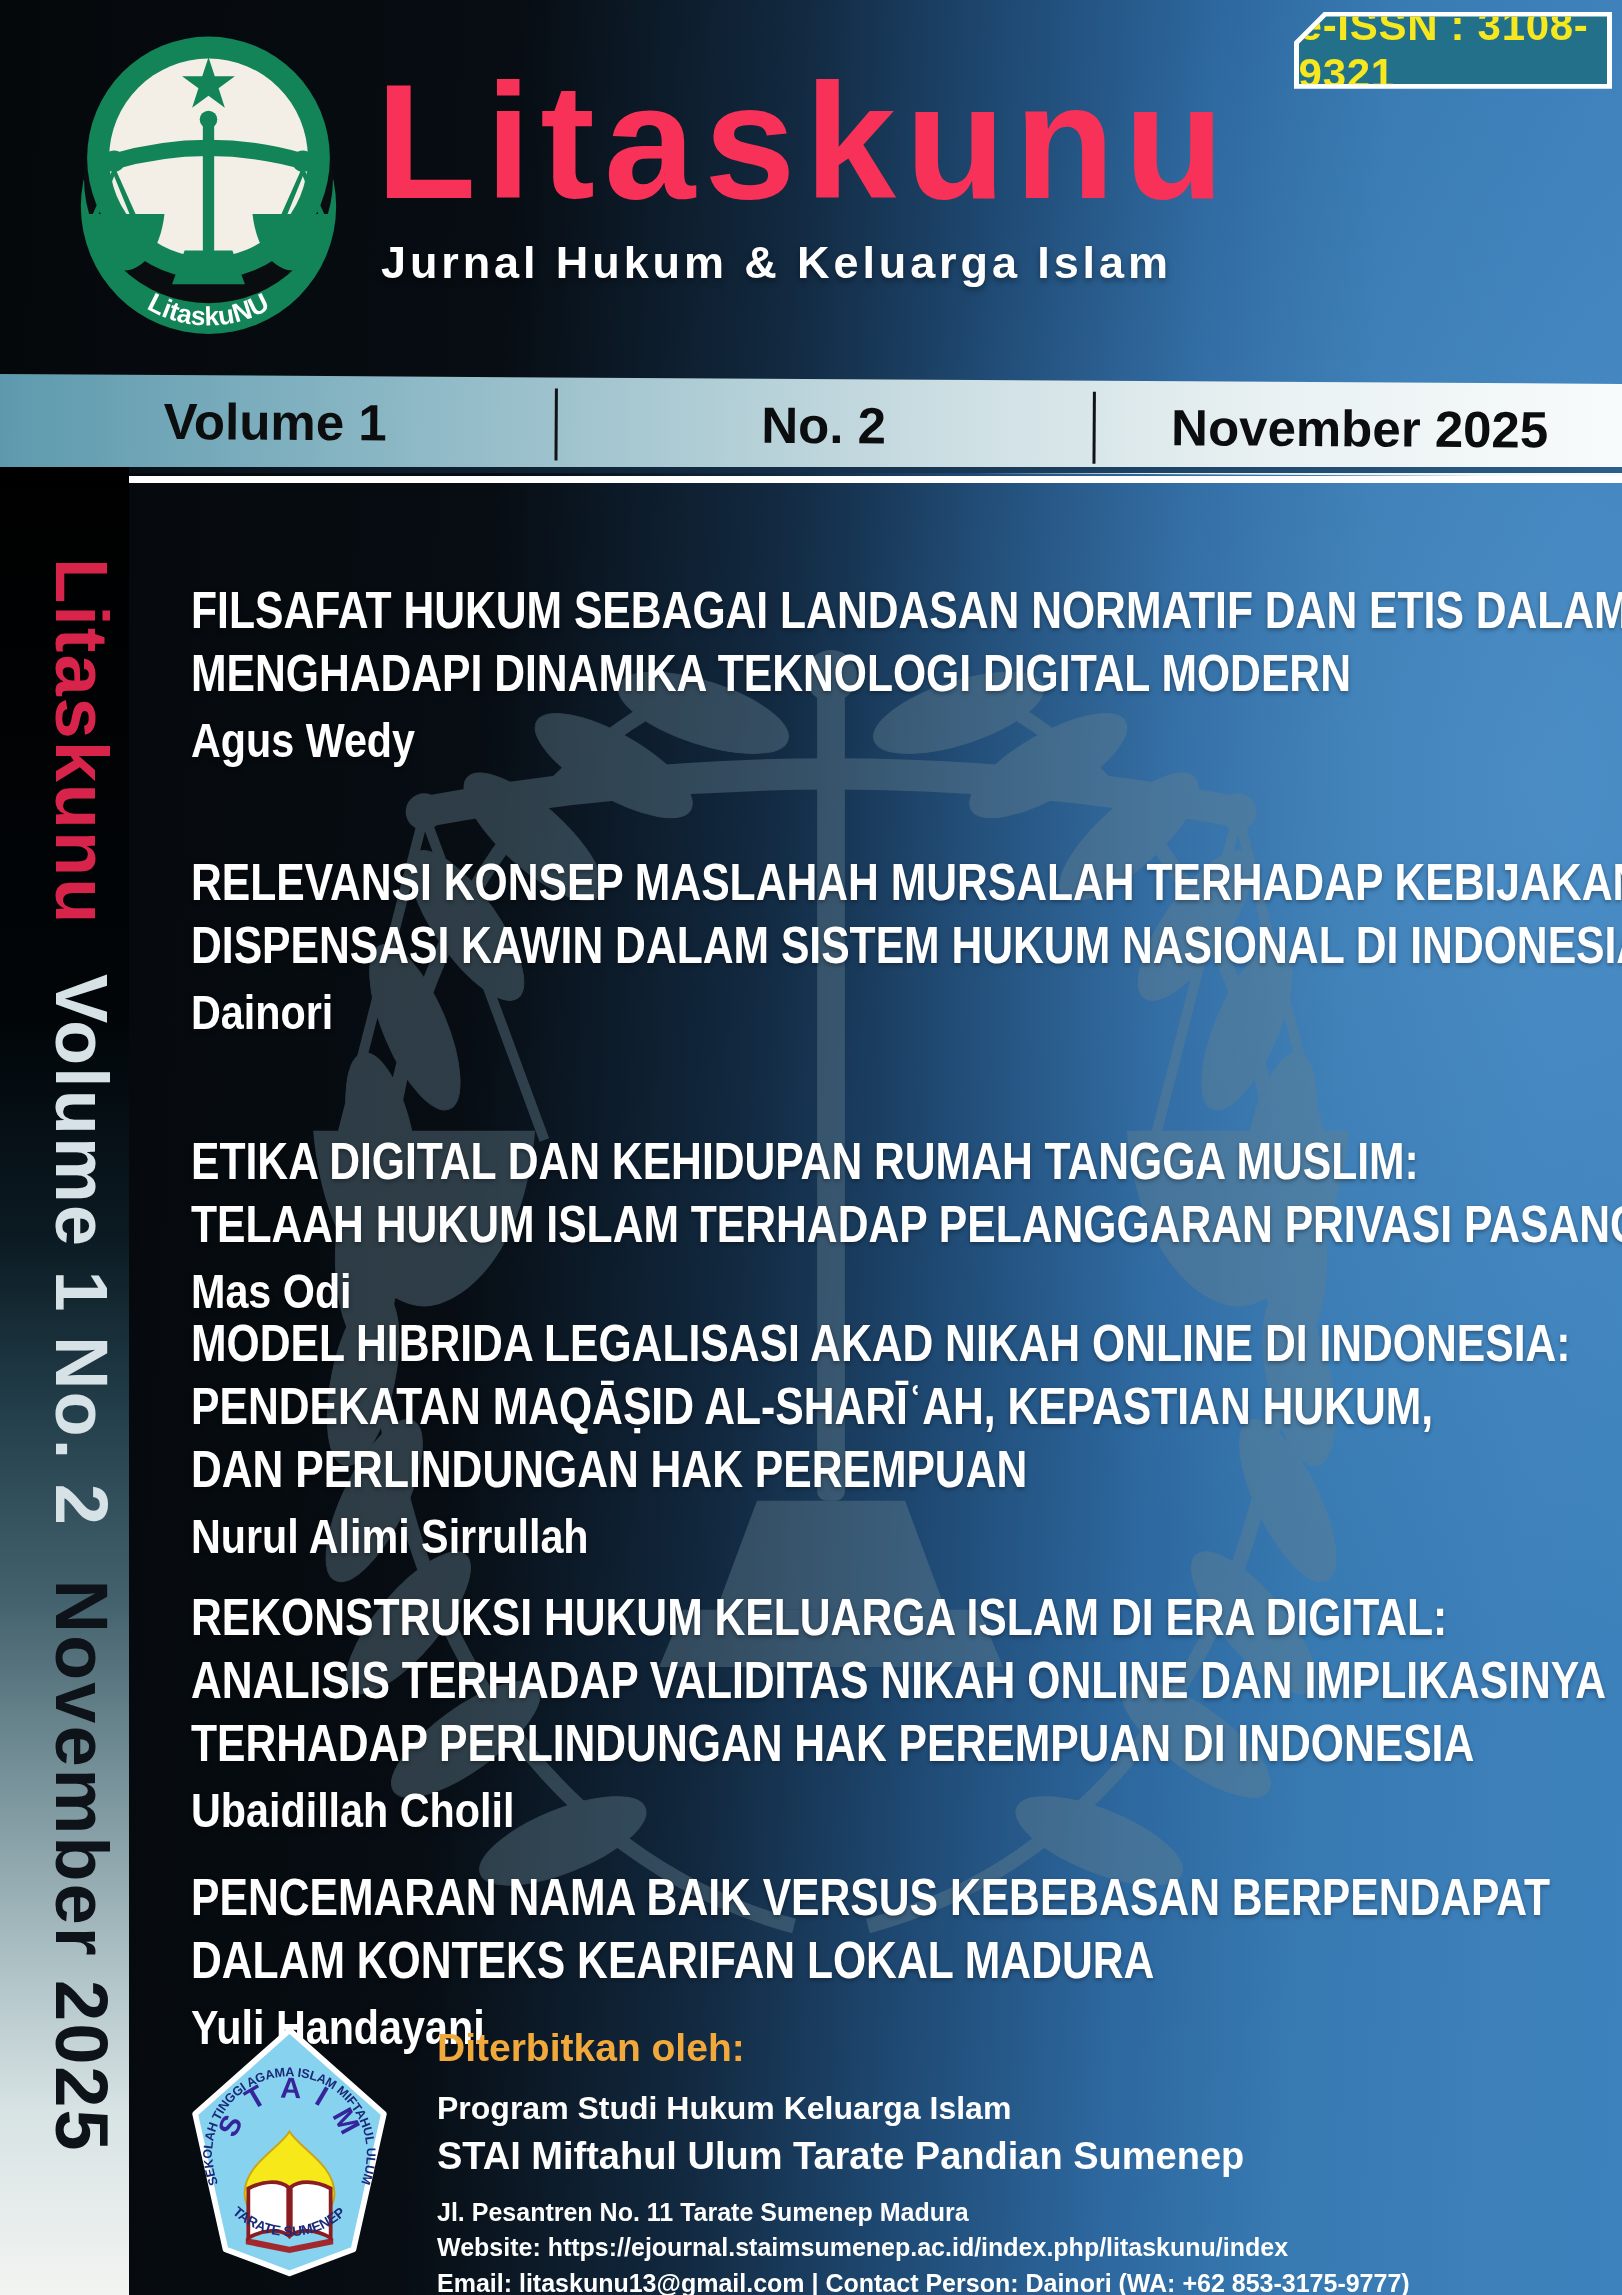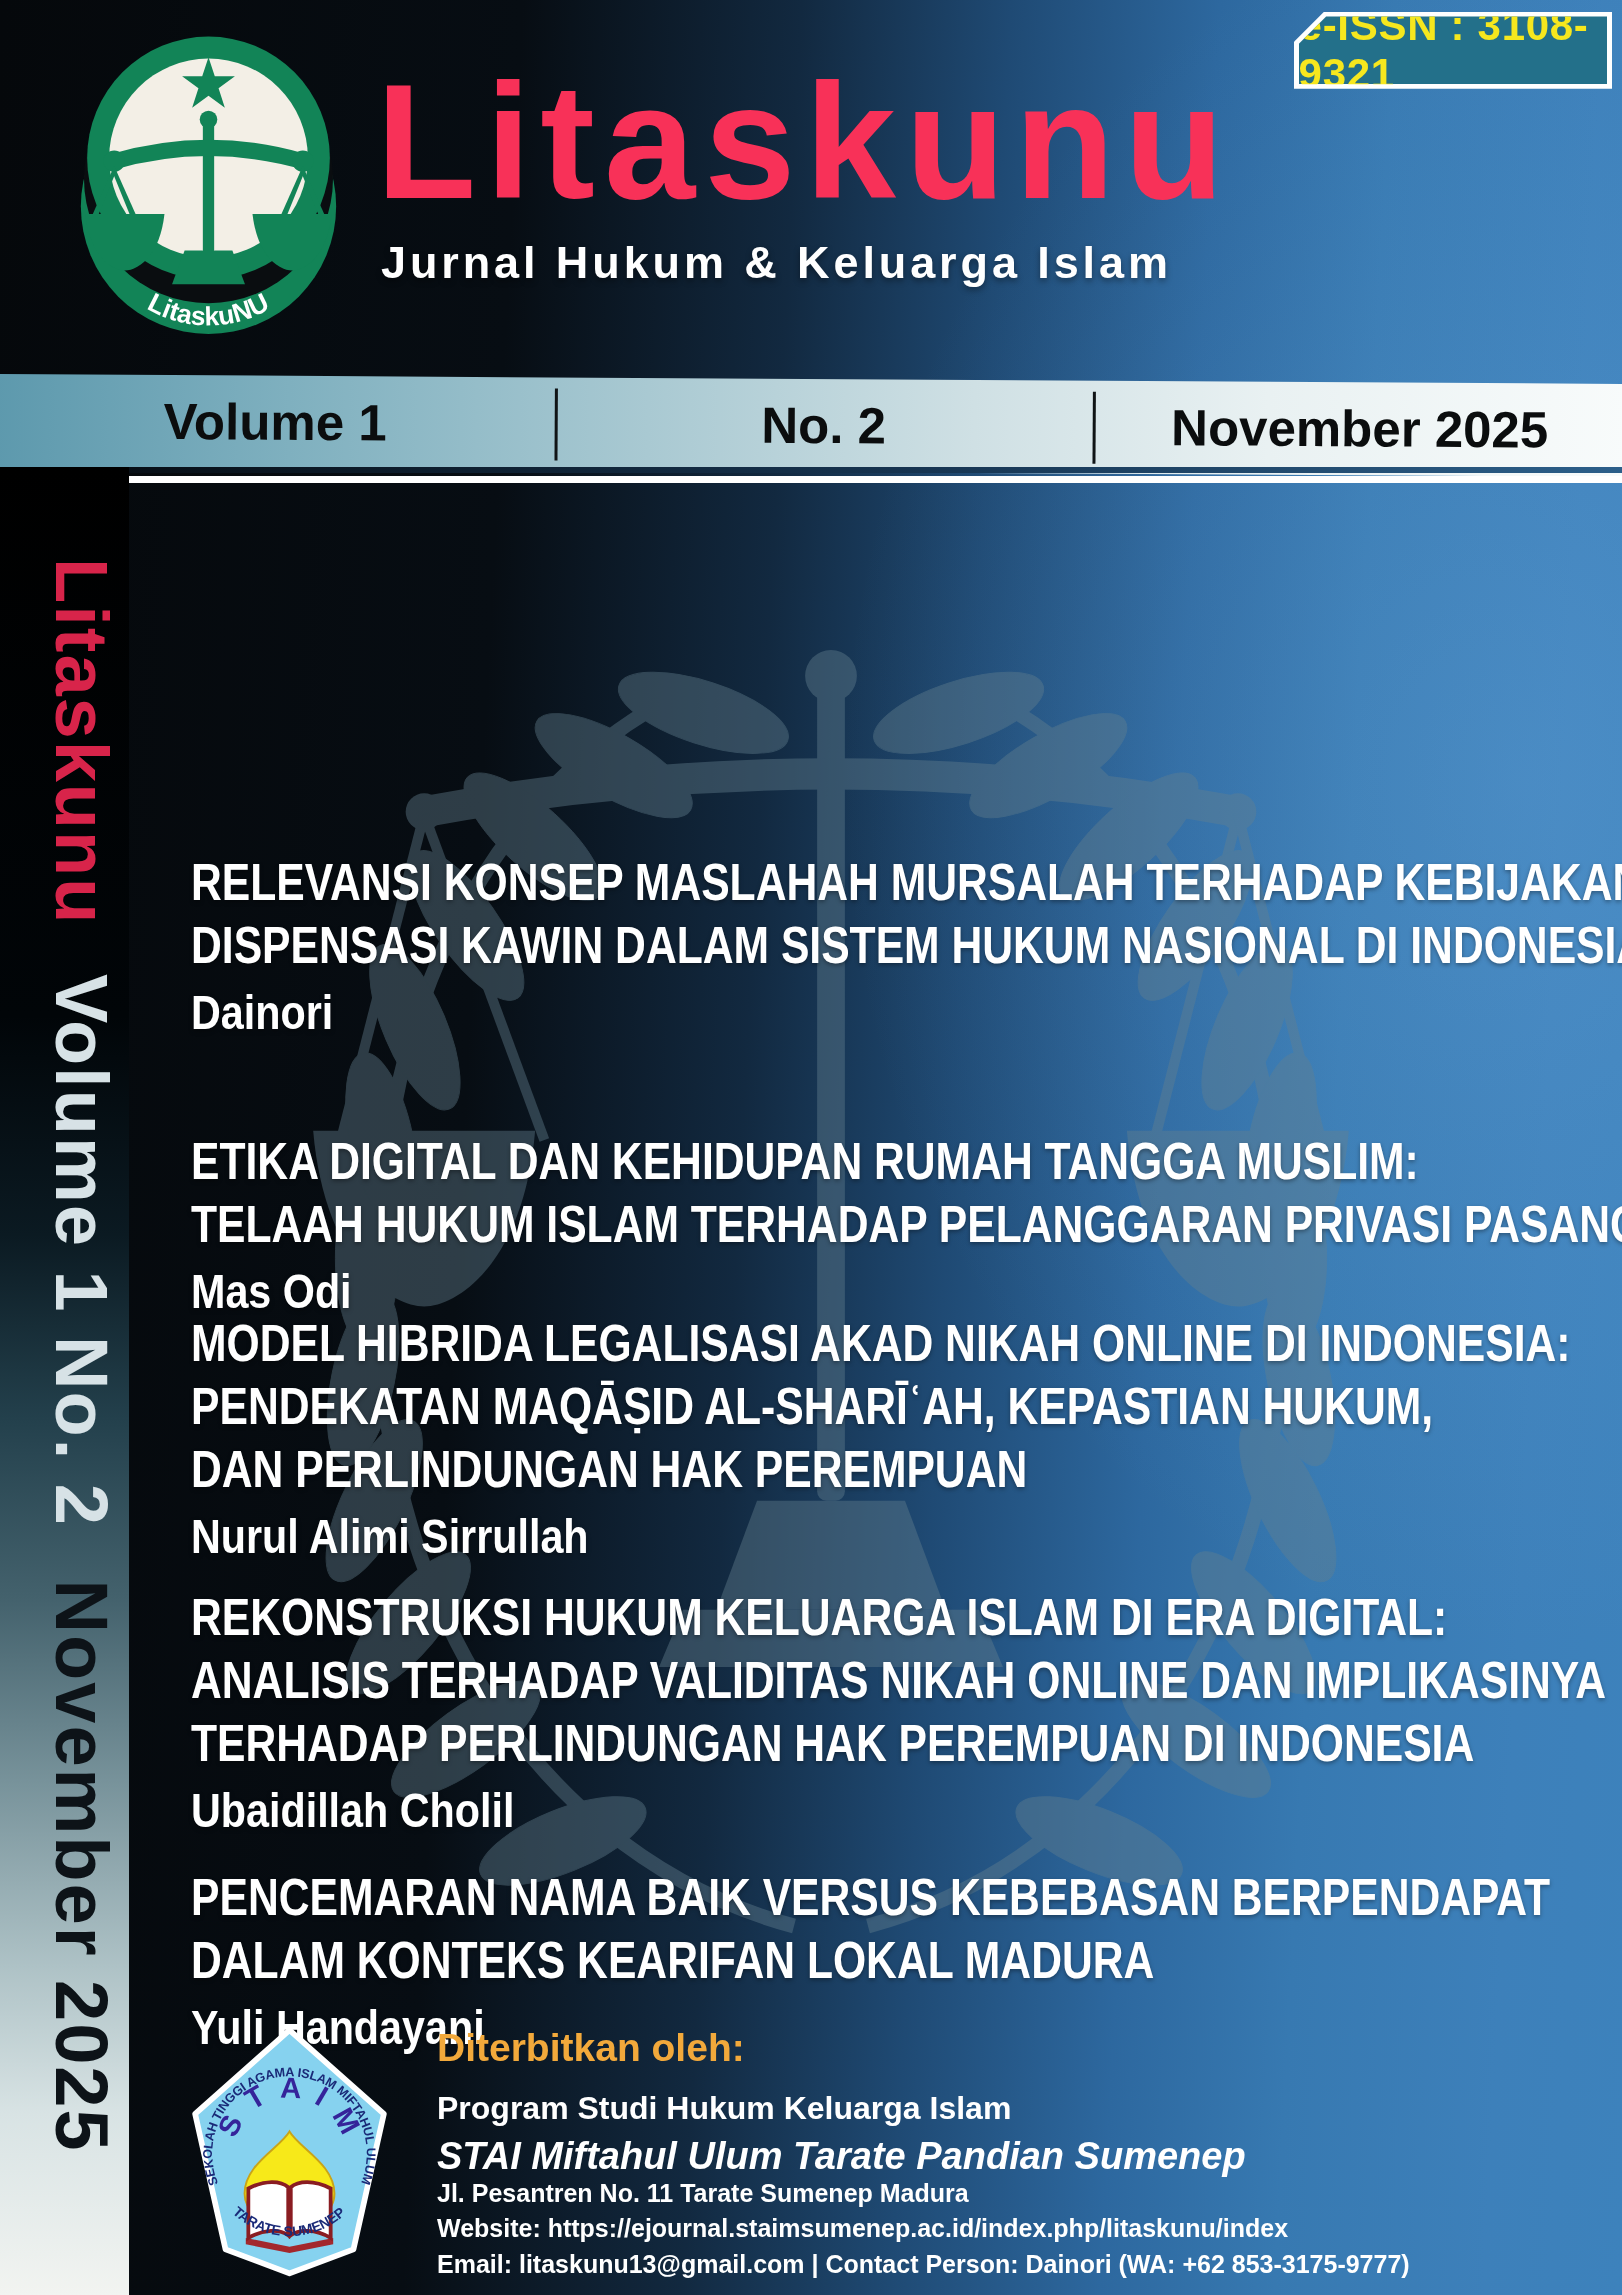--- a/index.html
+++ b/index.html
@@ -53,21 +53,21 @@
     text-shadow:0 2px 5.2px rgba(0,0,0,.35); }
   .art-author{ color:#fff; font-weight:bold; font-size:48px; line-height:58px; margin-top:6.5px;
     transform:scaleX(.86); transform-origin:0 0; width:1309px; text-shadow:0 2px 5.2px rgba(0,0,0,.35); }
   .a1{ top:579px; } .a2{ top:851px; } .a3{ top:1130px; }
   .a4{ top:1312px; } .a5{ top:1586px; } .a6{ top:1866px; }
   
   .staim-logo{ position:absolute; left:185px; top:2023px; width:209px; height:255px; }
   .pub-text{ position:absolute; left:437px; top:2026px; color:#fff; }
   .pub-heading{ color:#f2a93b; font-weight:bold; font-size:39px; margin-bottom:20px; }
   .pub-program{ font-weight:bold; font-size:32px; margin-bottom:7.9px; }
-  .pub-inst{ font-weight:bold; font-size:38px; margin-bottom:1px;font-style:italic; }
+  .pub-inst{ font-weight:bold; font-size:38px; margin-bottom:20px; }
   .pub-line{ font-weight:bold; font-size:25px; margin-bottom:6.5px; }
 </style>
 </head>
 <body>
 
 <div class="page">
 
   <div class="issn-wrap">
     <div class="issn-inner">
       <span>e-ISSN : 3108-9321</span>
@@ -147,20 +147,25 @@
         <ellipse rx="34" ry="96" transform="translate(150 488) rotate(-23)"></ellipse>
         <ellipse rx="34" ry="96" transform="translate(206 378) rotate(-35)"></ellipse>
         <ellipse rx="34" ry="96" transform="translate(278 282) rotate(-48)"></ellipse>
         <ellipse rx="34" ry="96" transform="translate(365 205) rotate(-60)"></ellipse>
         <ellipse rx="34" ry="96" transform="translate(462 148) rotate(-72)"></ellipse>
       </g>
       <use href="#halfWreath" transform="translate(1200 0) scale(-1 1)"></use>
     </g>
   </svg>
 
+  <div class="art a1">
+    <div class="art-title">FILSAFAT HUKUM SEBAGAI LANDASAN NORMATIF DAN ETIS DALAM
+MENGHADAPI DINAMIKA TEKNOLOGI DIGITAL MODERN</div>
+    <div class="art-author">Agus Wedy</div>
+  </div>
   <div class="art a2">
     <div class="art-title">RELEVANSI KONSEP MASLAHAH MURSALAH TERHADAP KEBIJAKAN
 DISPENSASI KAWIN DALAM SISTEM HUKUM NASIONAL DI INDONESIA</div>
     <div class="art-author">Dainori</div>
   </div>
   <div class="art a3">
     <div class="art-title">ETIKA DIGITAL DAN KEHIDUPAN RUMAH TANGGA MUSLIM:
 TELAAH HUKUM ISLAM TERHADAP PELANGGARAN PRIVASI PASANGAN</div>
     <div class="art-author">Mas Odi</div>
   </div>

